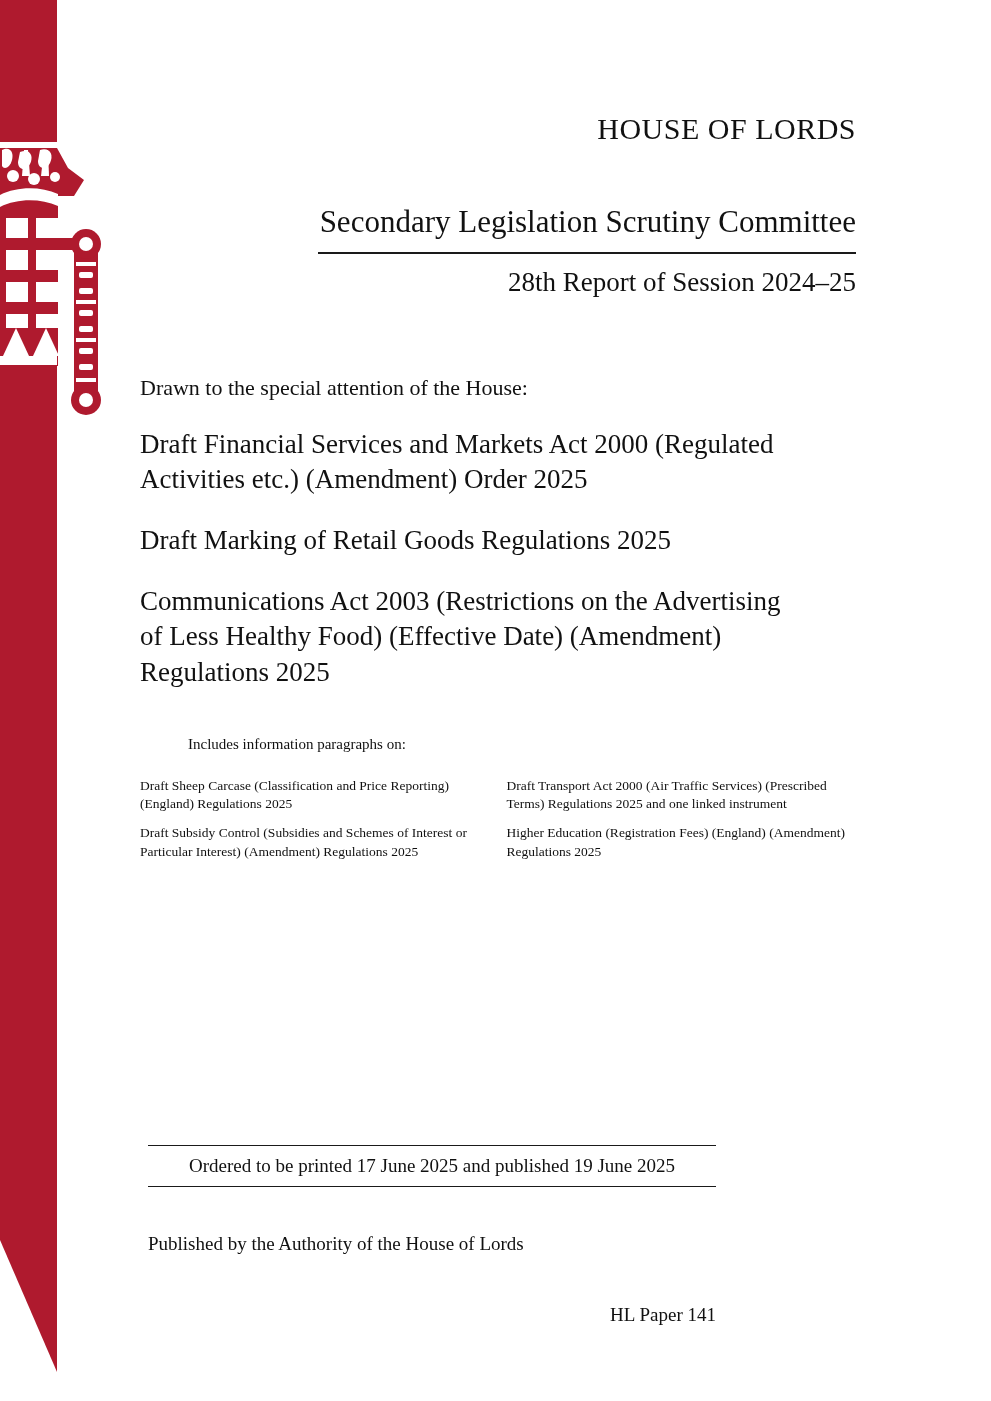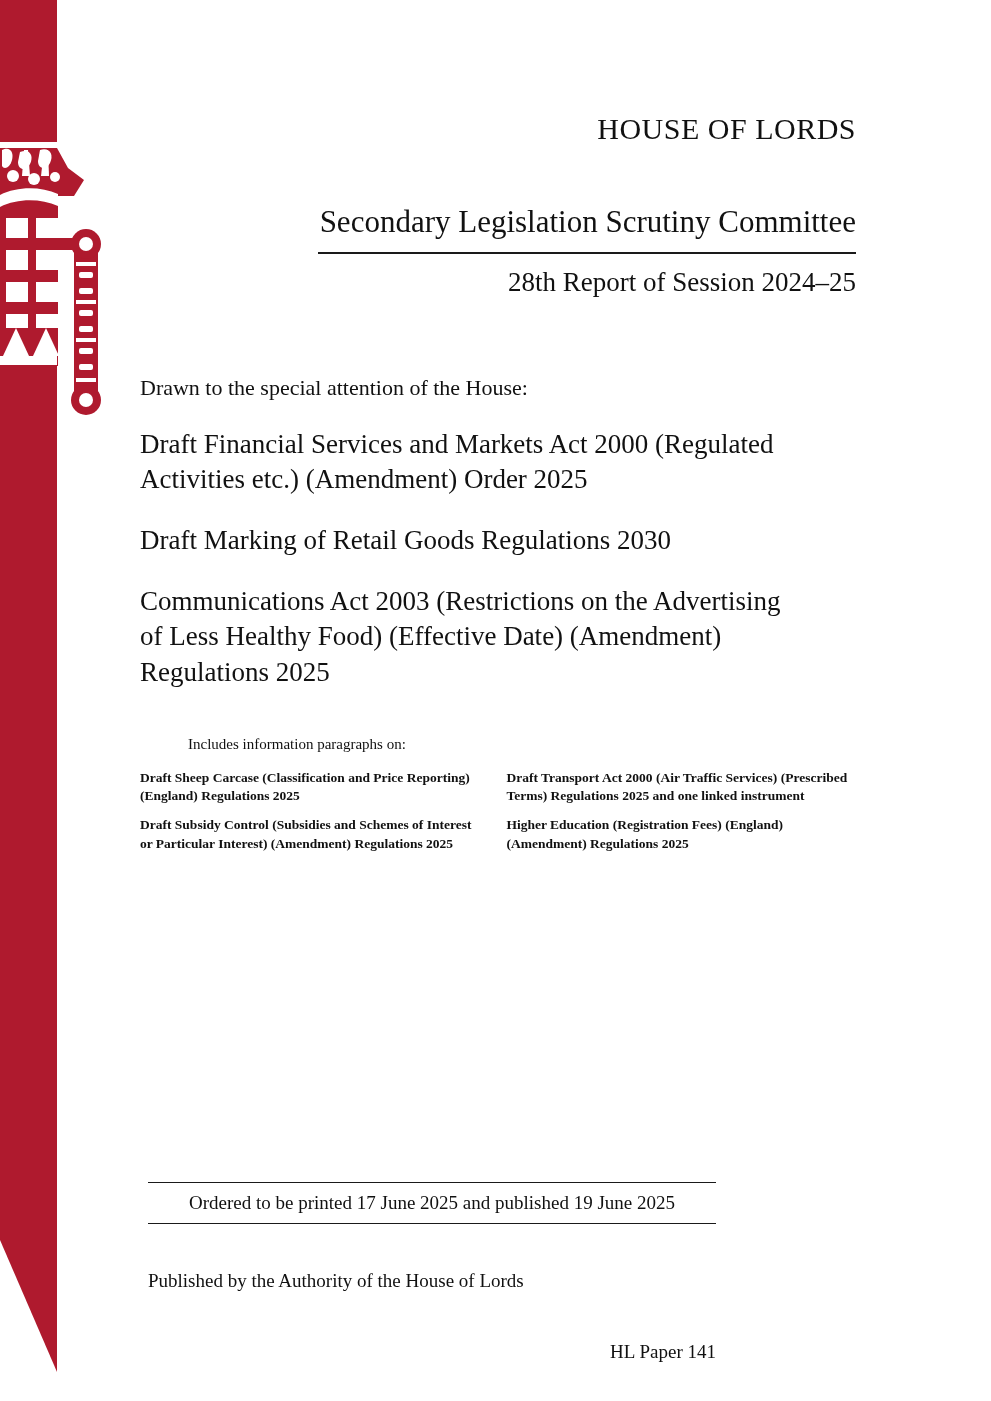--- a/index.html
+++ b/index.html
@@ -84,40 +84,39 @@
   #includes-heading {
     font-size: 15px;
     margin-top: 45px;
     line-height: 1.2;
     margin-left: 48px;
   }
 
   #includes-columns {
     display: flex;
     gap: 16px;
-    margin-top: 16px;
-    font-weight: bold;
+    margin-top: 24px;
   }
   .includes-col {
     width: 366px;
     padding-right: 18px;
   }
   .includes-col:last-child { padding-right: 0; }
 
   .includes-item {
     font-size: 13.5px;
     line-height: 1.36;
     margin-bottom: 11px;
   }
 
   
   #footer {
     position: absolute;
     left: 148px;
-    top: 1182px;
+    top: 1145px;
     width: 568px;
   }
 
   #ordered-line {
     text-align: center;
     font-size: 19px;
     padding: 9px 0 8px 0;
     border-top: 1.5px solid #1a1a1a;
     border-bottom: 1.5px solid #1a1a1a;
     line-height: 1.2;
@@ -240,21 +239,21 @@
   <div id="committee-title">Secondary Legislation Scrutiny Committee</div>
 
   <div id="title-rule"></div>
 
   <div id="report-session">28th Report of Session 2024–25</div>
 
   <div id="drawn-label">Drawn to the special attention of the House:</div>
 
   <div class="si-title">Draft Financial Services and Markets Act 2000 (Regulated Activities etc.) (Amendment) Order 2025</div>
 
-  <div class="si-title">Draft Marking of Retail Goods Regulations 2030</div>
+  <div class="si-title">Draft Marking of Retail Goods Regulations 2025</div>
 
   <div class="si-title">Communications Act 2003 (Restrictions on the Advertising of Less Healthy Food) (Effective Date) (Amendment) Regulations 2025</div>
 
   <div id="includes-heading">Includes information paragraphs on:</div>
 
   <div id="includes-columns">
     <div class="includes-col">
       <div class="includes-item">Draft Sheep Carcase (Classification and Price Reporting) (England) Regulations 2025</div>
       <div class="includes-item">Draft Subsidy Control (Subsidies and Schemes of Interest or Particular Interest) (Amendment) Regulations 2025</div>
     </div>

